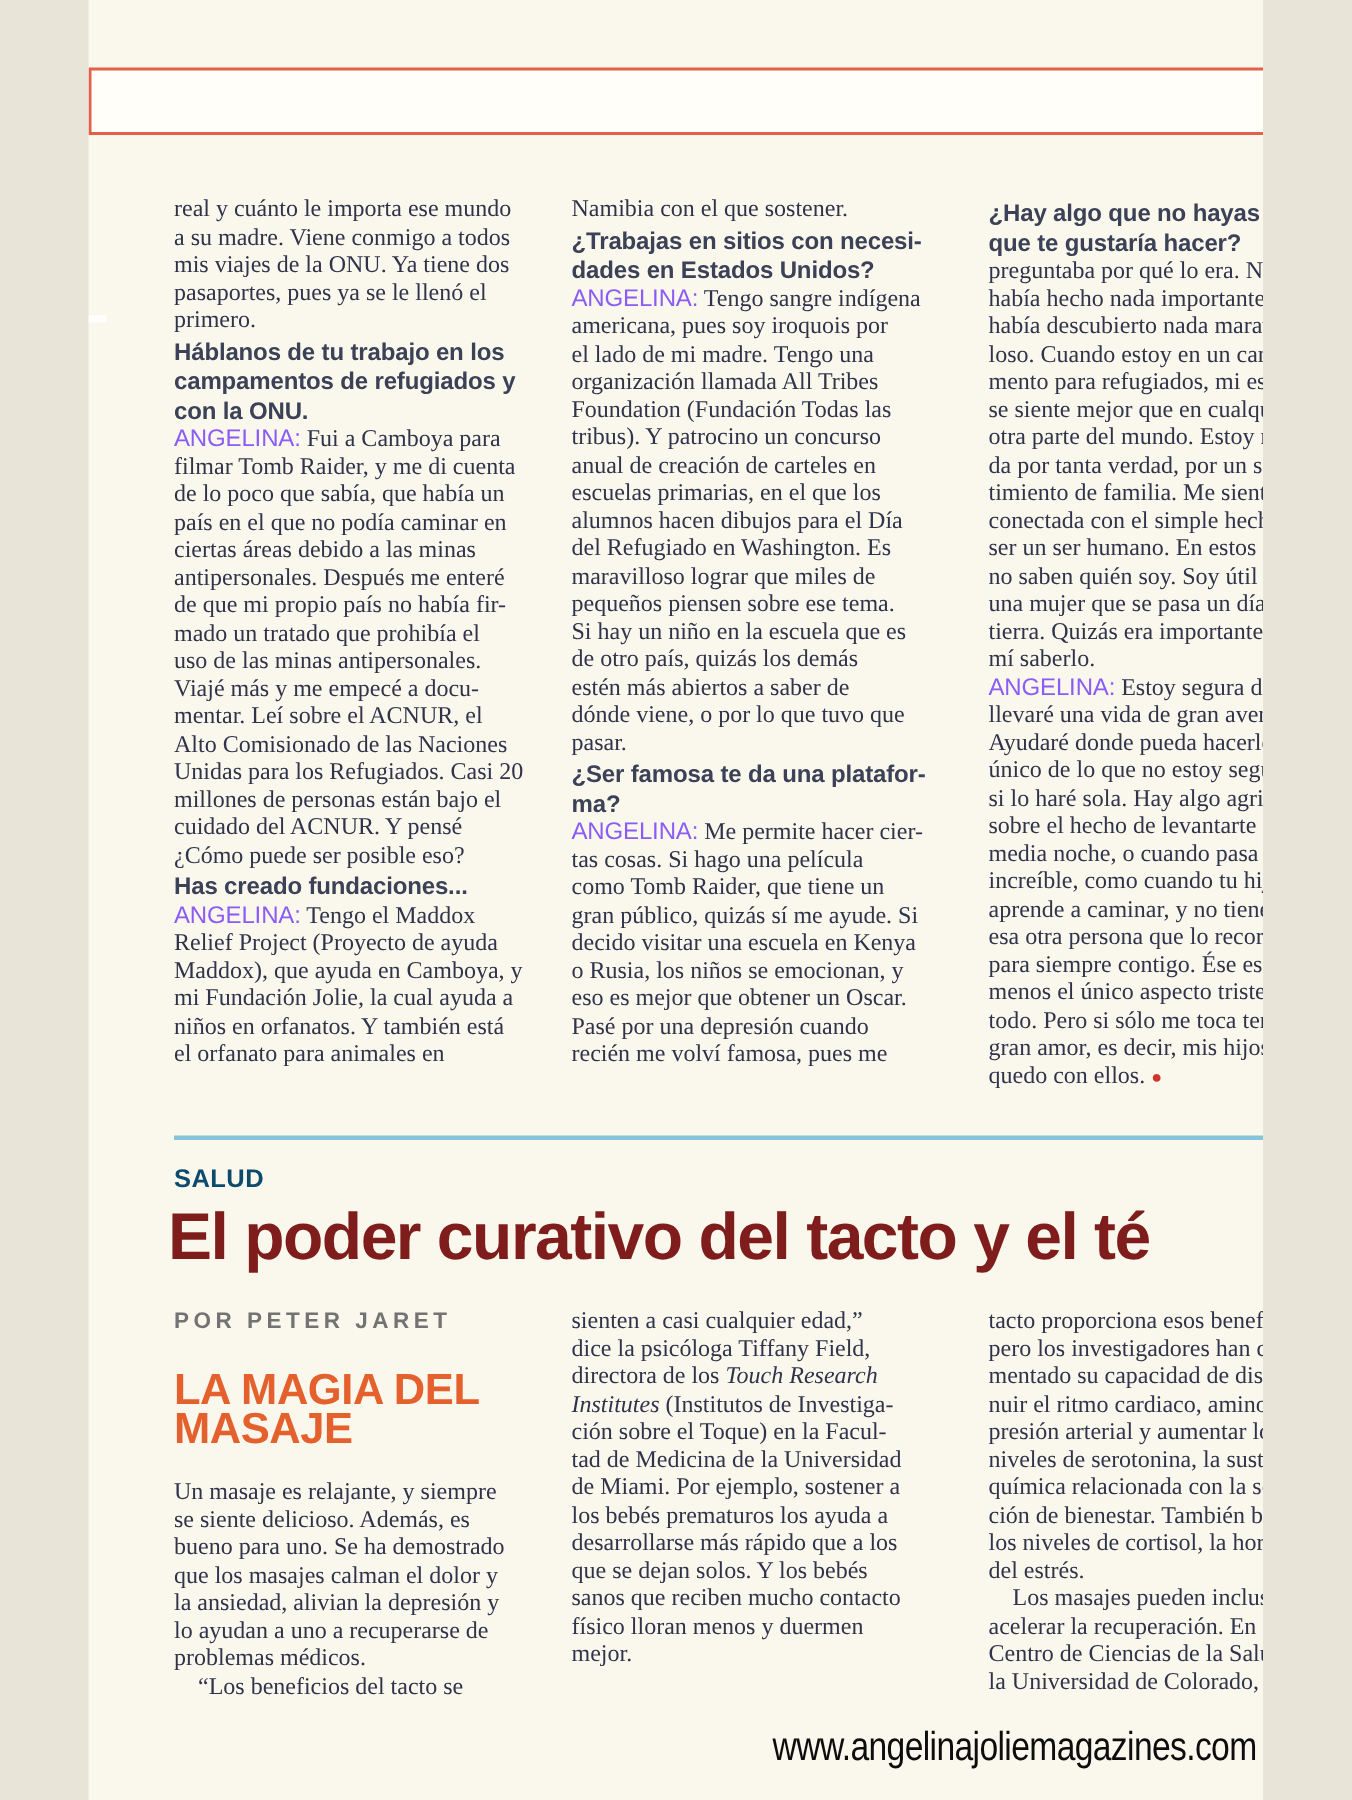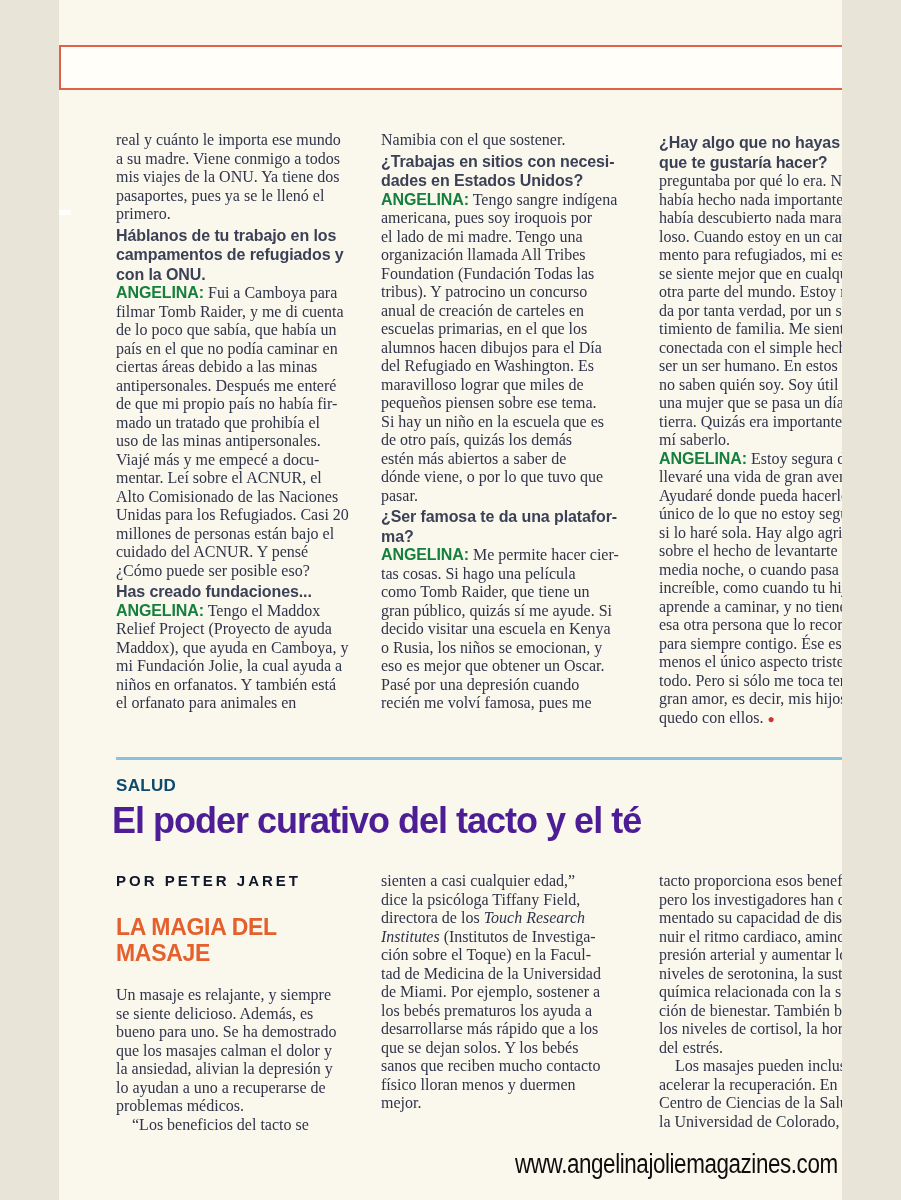--- a/index.html
+++ b/index.html
@@ -26,47 +26,47 @@
     white-space:pre;margin:0;color:#30344a;
     font-size:16px;line-height:18.5px;
   }
   .blk-question{
     font-family:"Liberation Sans",sans-serif;font-weight:bold;
     color:#3b4156;font-size:16px;line-height:19.5px;
     margin-top:2px;letter-spacing:-0.1px;
   }
   .blk-subhead{
     font-family:"Liberation Sans",sans-serif;font-weight:bold;
-    color:#e4602c;font-size:23px;line-height:26px;
+    color:#e4602c;font-size:29px;line-height:26px;
     margin-top:24px;letter-spacing:-0.3px;white-space:pre;
   }
   .blk-subhead + .blk-body{margin-top:20px;}
   .speaker{
-    font-family:"Liberation Sans",sans-serif;font-weight:bold;
-    color:#15803d;letter-spacing:-0.1px;
+    font-family:"Liberation Sans",sans-serif;font-weight:normal;
+    color:#8b5cf6;letter-spacing:-0.1px;
   }
   .indent{text-indent:16px;}
   .end-dot{color:#d0342c;font-size:12px;}
   .divider{
     position:absolute;left:57px;top:757px;width:784px;height:3px;
     background:#87c3da;
   }
   .salud{
     position:absolute;left:57px;top:776px;
     font-family:"Liberation Sans",sans-serif;font-weight:bold;
     font-size:17px;color:#0c4a6e;letter-spacing:.3px;
   }
   .headline{
     position:absolute;left:53px;top:800px;
     font-family:"Liberation Sans",sans-serif;font-weight:bold;
-    font-size:36px;color:#4c1d95;letter-spacing:-1px;
+    font-size:44px;color:#7f1d1d;letter-spacing:-1px;
   }
   .byline{
     font-family:"Liberation Sans",sans-serif;font-weight:bold;
-    font-size:15px;line-height:18px;color:#0f172a;letter-spacing:3px;
+    font-size:15px;line-height:18px;color:#737373;letter-spacing:3px;
     margin:0;
   }
   .watermark{
     position:absolute;right:4px;top:1149px;z-index:2;
     font-family:"Liberation Sans",sans-serif;font-size:27px;color:#0d0d0d;
     transform:scaleX(.83);transform-origin:100% 50%;letter-spacing:-.5px;
   }
   .pagenum{
     position:absolute;left:822px;top:1151px;z-index:1;
     font-family:"Liberation Sans",sans-serif;font-weight:bold;

